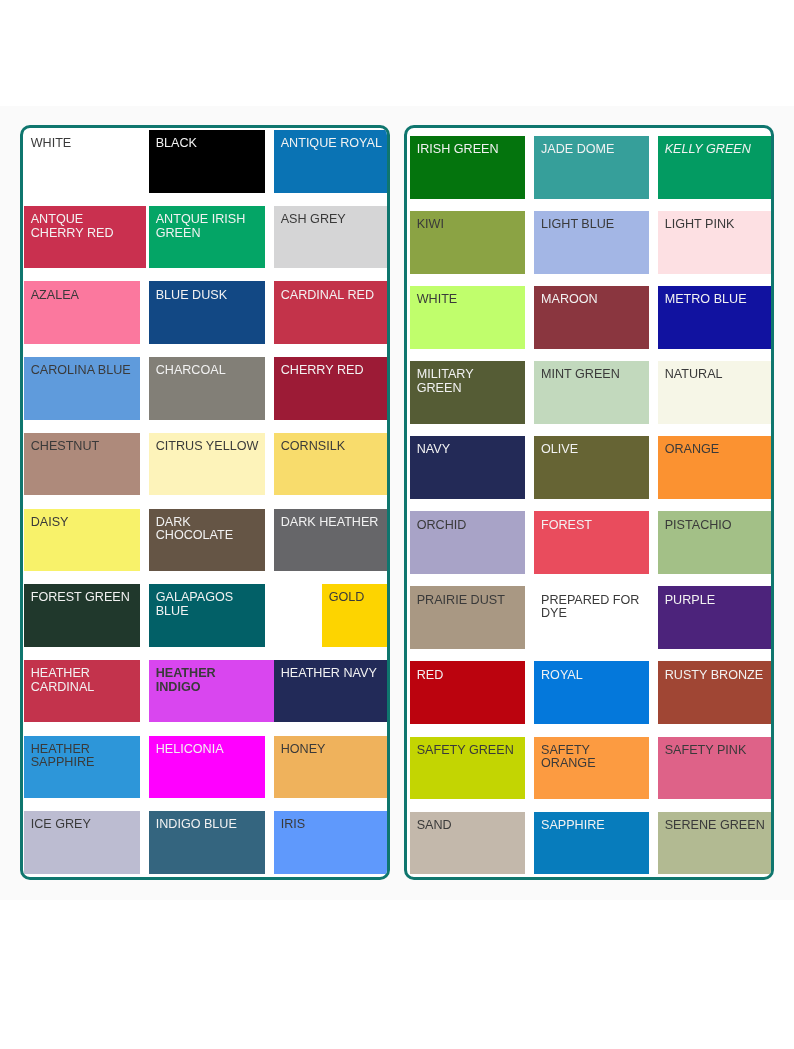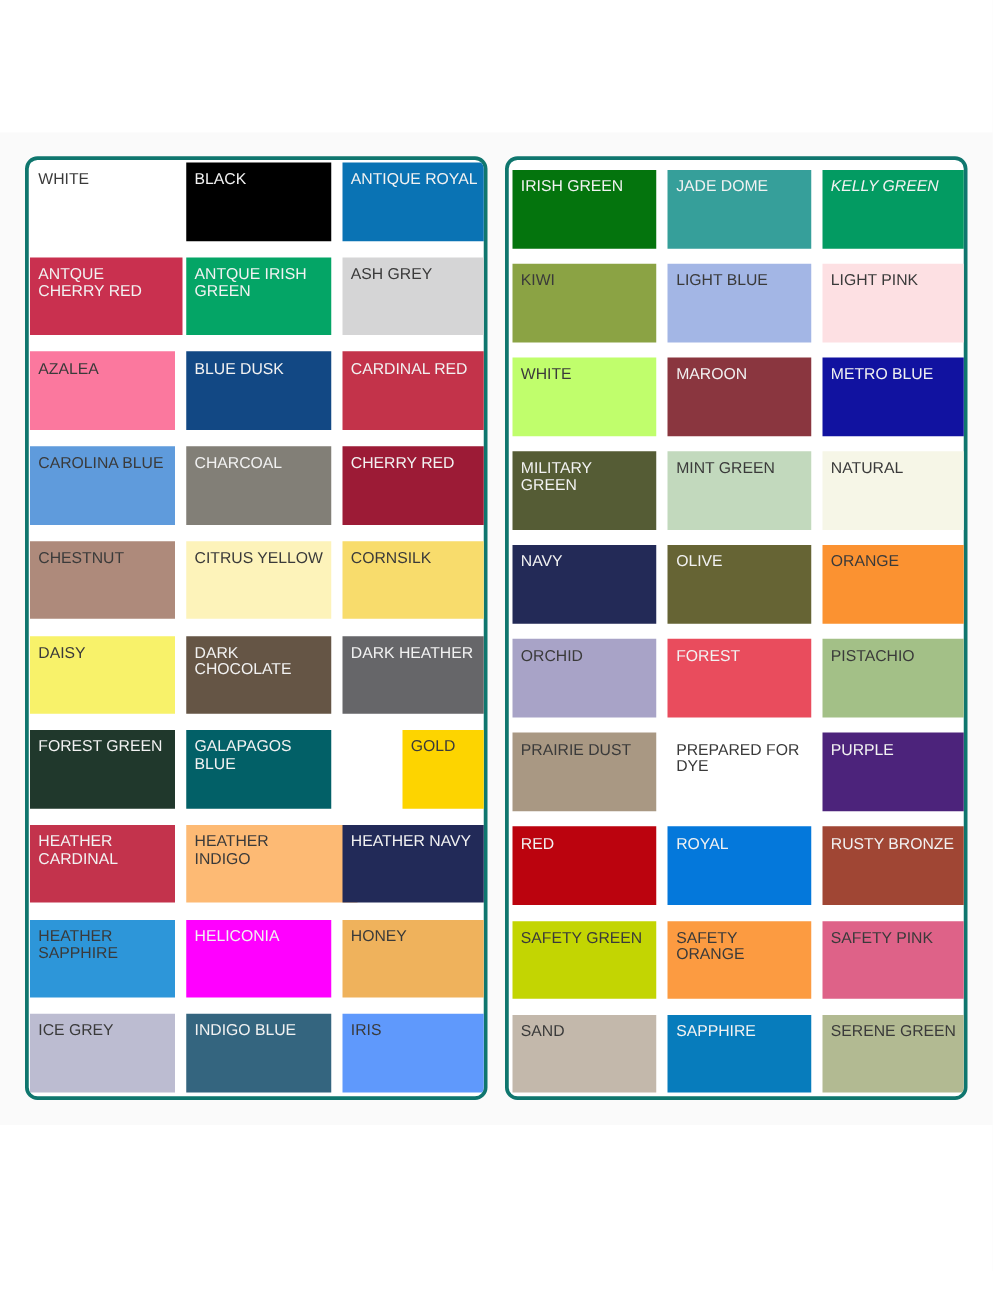--- a/index.html
+++ b/index.html
@@ -103,21 +103,21 @@
           <span class="swatch-label tone-light">GALAPAGOS BLUE</span>
         </div>
       <div class="color-swatch" style="left: 251.5px; width: 115.5px; height: 62.6px; background-color: rgb(253, 212, 0); margin-left: 48px;">
           <span class="swatch-label tone-dark">GOLD</span>
         </div>
     </div>
     <div class="swatch-row" style="top:531.86px;height:62.6px">
       <div class="color-swatch" style="left: 1.5px; width: 115.5px; height: 62.6px; background-color: rgb(195, 51, 76);">
           <span class="swatch-label tone-light">HEATHER CARDINAL</span>
         </div>
-      <div class="color-swatch" style="left: 126.5px; width: 137px; height: 62.6px; background-color: #fdba74;">
+      <div class="color-swatch" style="left: 126.5px; width: 137px; height: 62.6px; background-color: #d946ef; font-weight: bold;">
           <span class="swatch-label tone-dark">HEATHER INDIGO</span>
         </div>
       <div class="color-swatch" style="left: 251.5px; width: 115.5px; height: 62.6px; background-color: rgb(34, 42, 88);">
           <span class="swatch-label tone-light">HEATHER NAVY</span>
         </div>
     </div>
     <div class="swatch-row" style="top:607.54px;height:62.6px">
       <div class="color-swatch" style="left: 1.5px; width: 115.5px; height: 62.6px; background-color: rgb(45, 150, 217);">
           <span class="swatch-label tone-dark">HEATHER SAPPHIRE</span>
         </div>

